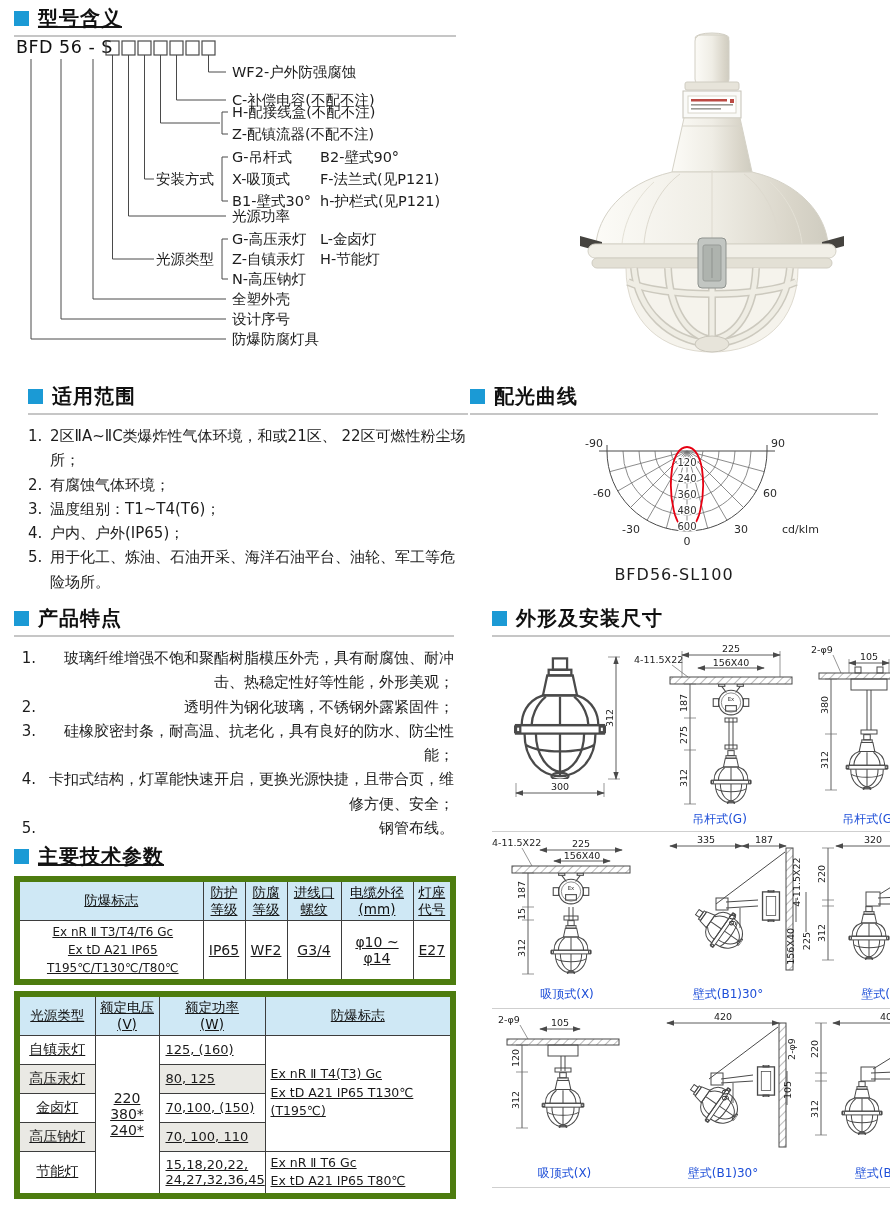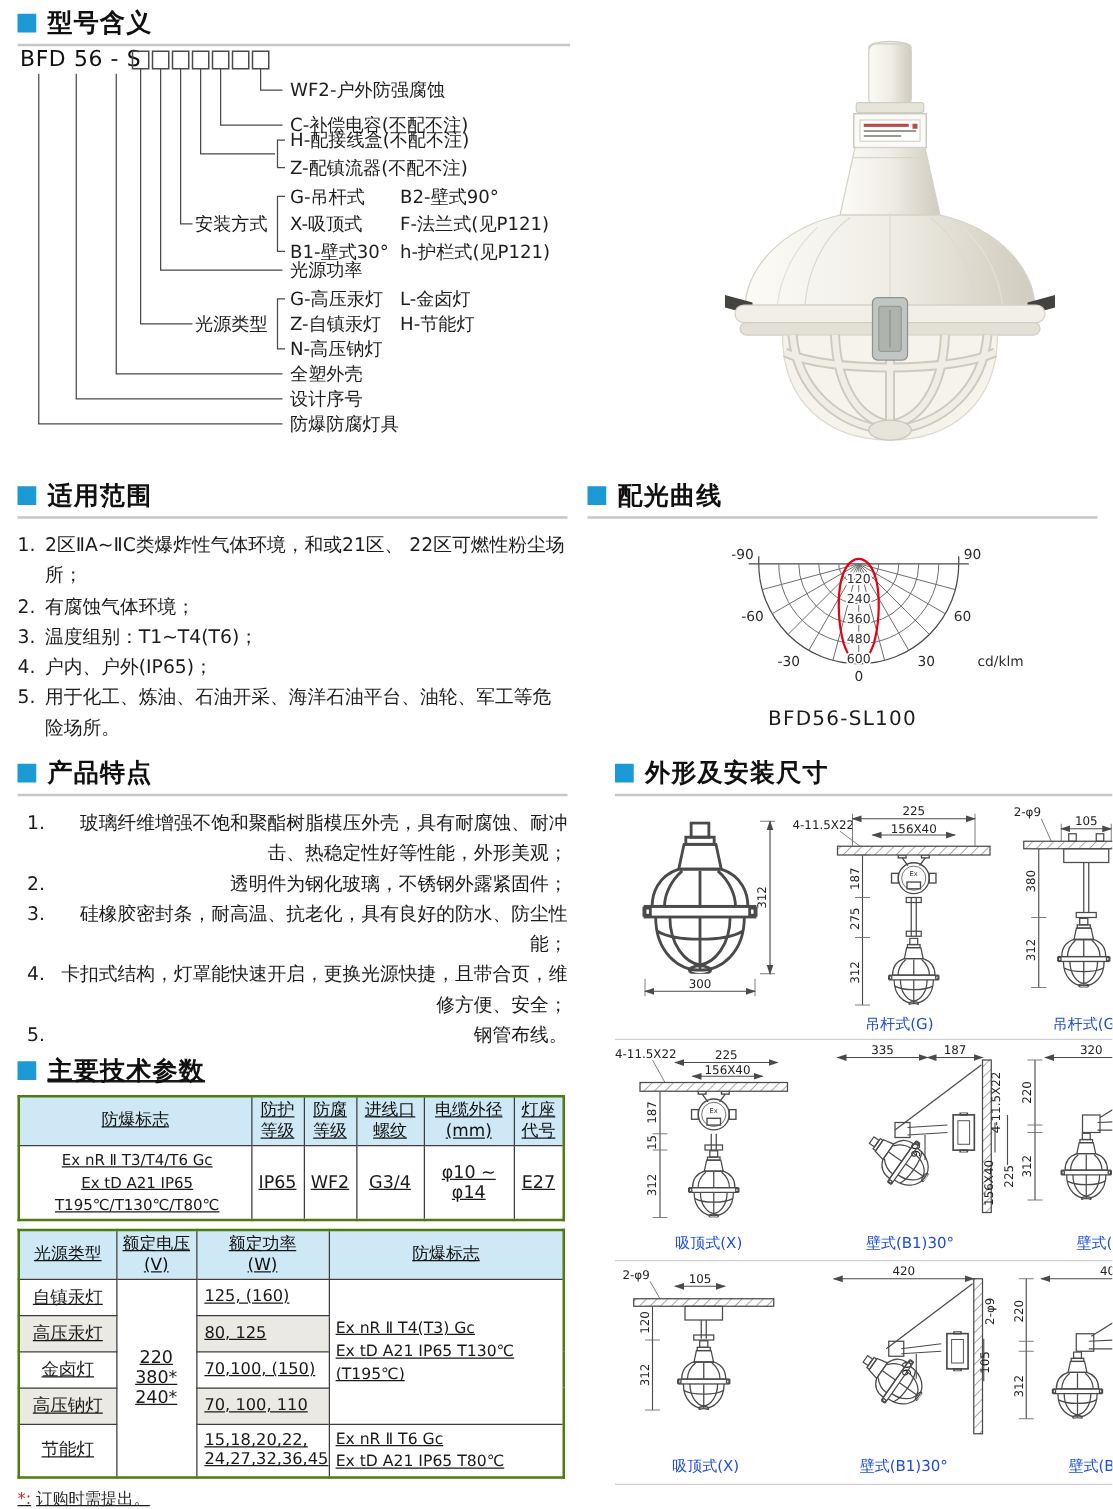--- a/index.html
+++ b/index.html
@@ -30,21 +30,21 @@
   .pc .ring{font-size:10px;paint-order:stroke;stroke:#ffffff;stroke-width:3px;fill:#333;}
   .pc .red{stroke:#e60012;stroke-width:1.8;fill:none;}
   .curve-cap{text-align:center;font-size:16px;color:#1c1c1c;margin-top:10px;letter-spacing:1px;}
   
   .drow{display:flex;justify-content:space-between;align-items:flex-start;}
   .dcell{display:flex;flex-direction:column;align-items:center;}
   .dcap{font-size:12px;color:#1d4ed8;margin-top:2px;}
   .rowsep{border-top:1px solid #cfcfcf;}
   
   table{border-collapse:collapse;table-layout:fixed;}
-  .spec-table{width:436px;border:2px solid #4d7c0f;margin-top:6px;}
+  .spec-table{width:436px;border:6px solid #4d7c0f;margin-top:6px;}
   .spec-table th,.spec-table td{border:1px solid #3d3d3d;text-align:center;vertical-align:middle;padding:2px 2px;}
   .spec-table th{background:#cfe8f5;font-weight:normal;font-size:13.5px;line-height:1.25;color:#101010;}
   .t1 td{font-size:14px;height:48px;}
   .t1 td.mk{font-size:12px;text-align:center;padding-left:5px;line-height:1.5;}
   .t2 td{font-size:14px;}
   .t2 td.pw{font-size:13px;text-align:left;padding-left:6px;margin-top:28px;}
   .t2 td.mk2{font-size:12.5px;text-align:left;padding-left:5px;line-height:1.5;}
   .t2 .shade{background:#eae9e4;}
   .t2 tr{height:29px;}
   .t2 tr.last{height:40px;}
@@ -104,21 +104,21 @@
       <rect x="8" y="7" width="10" height="20" stroke-width="0.8"></rect>
       <rect x="10" y="0" width="6" height="2"></rect>
           <rect x="10" y="32" width="6" height="2"></rect>
     </g>
   </symbol>
 </defs>
 </svg>
 
 <div class="page">
 
-  <div class="sec" id="sec-model" style="left:14px;top:8px;width:442px;">
+  <div class="sec" id="sec-model" style="left:14px;top:8px;width:442px;text-decoration:underline;">
     <div class="sec-head">
       <span class="sq"></span>
       <span class="t">型号含义</span>
     </div>
     <svg class="dg" width="442" height="318" viewBox="0 0 442 318">
       <text class="prefix" x="2" y="16">BFD 56 - S</text>
       <rect x="92" y="4" width="13" height="14"></rect>
         <rect x="108" y="4" width="13" height="14"></rect>
       <rect x="124" y="4" width="13" height="14"></rect>
         <rect x="140" y="4" width="13" height="14"></rect>
@@ -209,21 +209,21 @@
         <path d="M150,248 L150,324"></path>
         <path d="M66,262 C100,278 200,278 234,262"></path>
       </g>
       <ellipse cx="150" cy="324" rx="17" ry="8" fill="#e7e4da" stroke="#c9c6bb"></ellipse>
       <rect x="136" y="218" width="28" height="50" rx="4" fill="#c2c6c2" stroke="#8f938f"></rect>
       <rect x="141" y="225" width="18" height="36" rx="2" fill="#aeb3ae" stroke="#979b97"></rect>
       <line x1="150" y1="228" x2="150" y2="258" stroke="#8f938f"></line>
     </svg>
   </div>
 
-  <div class="sec" style="left:14px;top:386px;width:440px;">
+  <div class="sec" style="left:28px;top:386px;width:440px;">
     <div class="sec-head">
       <span class="sq"></span>
       <span class="t">适用范围</span>
     </div>
     <div class="nlist">
       <div class="li">
           <span class="num">1.</span>
           <span class="txt">2区ⅡA~ⅡC类爆炸性气体环境，和或21区、 22区可燃性粉尘场所；</span>
         </div>
       <div class="li">

